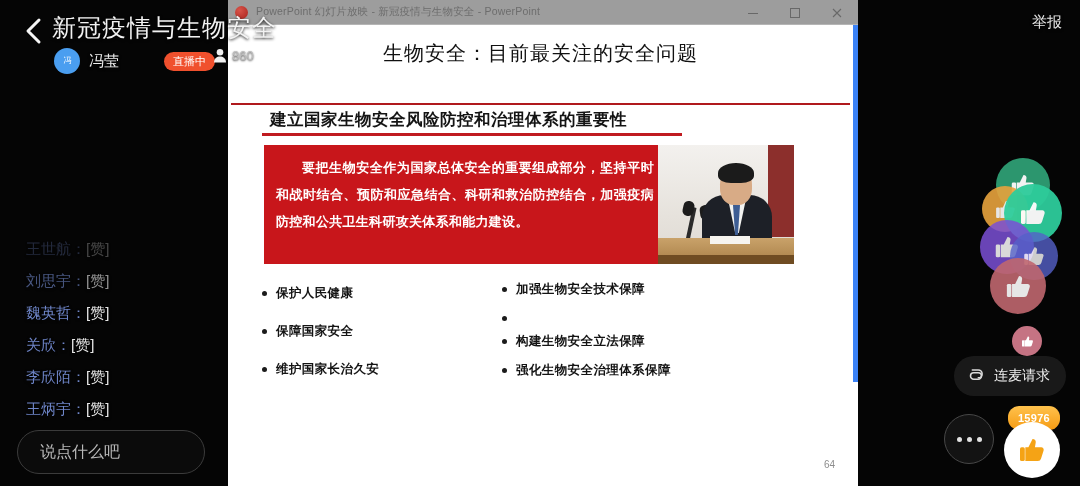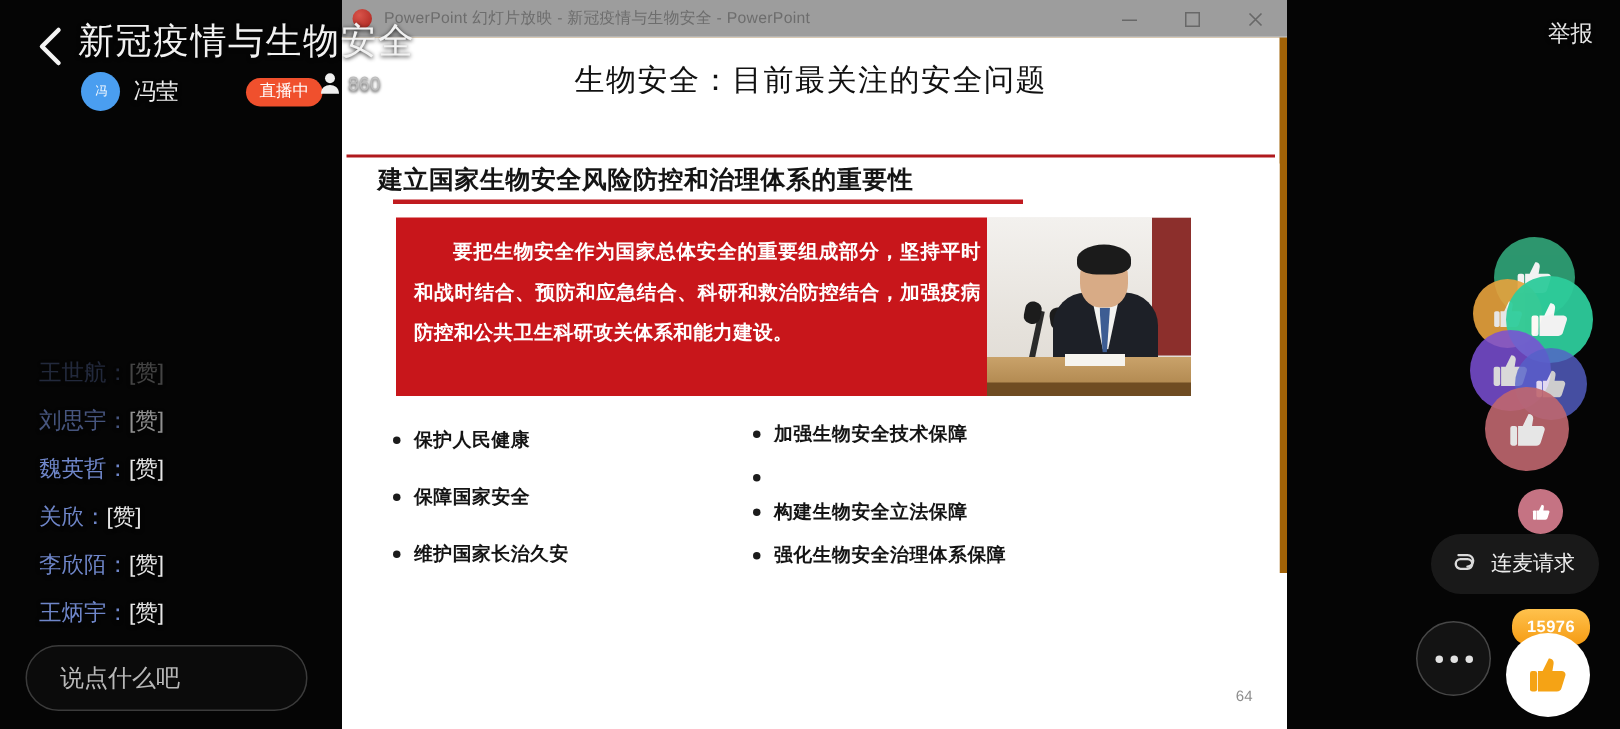--- a/index.html
+++ b/index.html
@@ -57,21 +57,21 @@
     border-bottom:1px solid #b5b5b5;}
   .ppt-logo{width:13px;height:13px;border-radius:50%;
     background:radial-gradient(circle at 35% 32%, #d9544a 0%, #b7312a 70%, #8d201b 100%);
     flex:0 0 auto;margin-right:8px;}
   .ppt-title-text{font-size:10.5px;color:#6d6d6d;white-space:nowrap;overflow:hidden;
     letter-spacing:.2px;}
   .win-ctrls{position:absolute;right:0;top:0;height:25px;display:flex;align-items:center;}
   .win-btn{width:42px;height:25px;display:flex;align-items:center;justify-content:center;
     cursor:pointer;}
   .win-btn svg{opacity:.55;}
-  .ppt-stage{position:absolute;left:0;top:25px;width:630px;height:357px;background:#a16207;}
+  .ppt-stage{position:absolute;left:0;top:25px;width:630px;height:357px;background:#3b82f6;}
   .slide{position:absolute;left:0;top:0;width:625px;height:455px;background:#fff;}
 
   .slide-title{position:absolute;left:0;top:15px;width:625px;text-align:center;
     font-size:20px;color:#111;letter-spacing:1px;}
   .title-rule{position:absolute;left:3px;top:78px;width:619px;height:2px;background:#b0191d;}
   .slide-body{position:absolute;left:0;top:84px;width:625px;height:371px;background:#fff;}
 
   .slide-heading{position:absolute;left:34px;top:83px;font-size:16.5px;font-weight:bold;
     color:#141414;letter-spacing:.5px;white-space:nowrap;}
   .heading-rule{position:absolute;left:34px;top:106px;width:420px;height:3px;background:#c01b20;}
@@ -175,21 +175,21 @@
     </div>
 
     <div class="ppt-stage">
       <div class="slide">
 
         <div class="slide-title">生物安全：目前最关注的安全问题</div>
         <div class="title-rule"></div>
 
         <div class="slide-body">
 
-          <div class="slide-heading" style="top:0;left:24px;text-align:center;">建立国家生物安全风险防控和治理体系的重要性</div>
+          <div class="slide-heading" style="top:0;left:42px;text-align:center;">建立国家生物安全风险防控和治理体系的重要性</div>
           <div class="heading-rule" style="top:24px;"></div>
 
           <div class="quote-box" style="top:36px;">
             <p>要把生物安全作为国家总体安全的重要组成部分，坚持平时和战时结合、预防和应急结合、科研和救治防控结合，加强疫病防控和公共卫生科研攻关体系和能力建设。</p>
           </div>
 
           <div class="photo" style="top:36px;">
             <div class="wall"></div>
             <div class="curtain"></div>
             <div class="mic1"></div>

